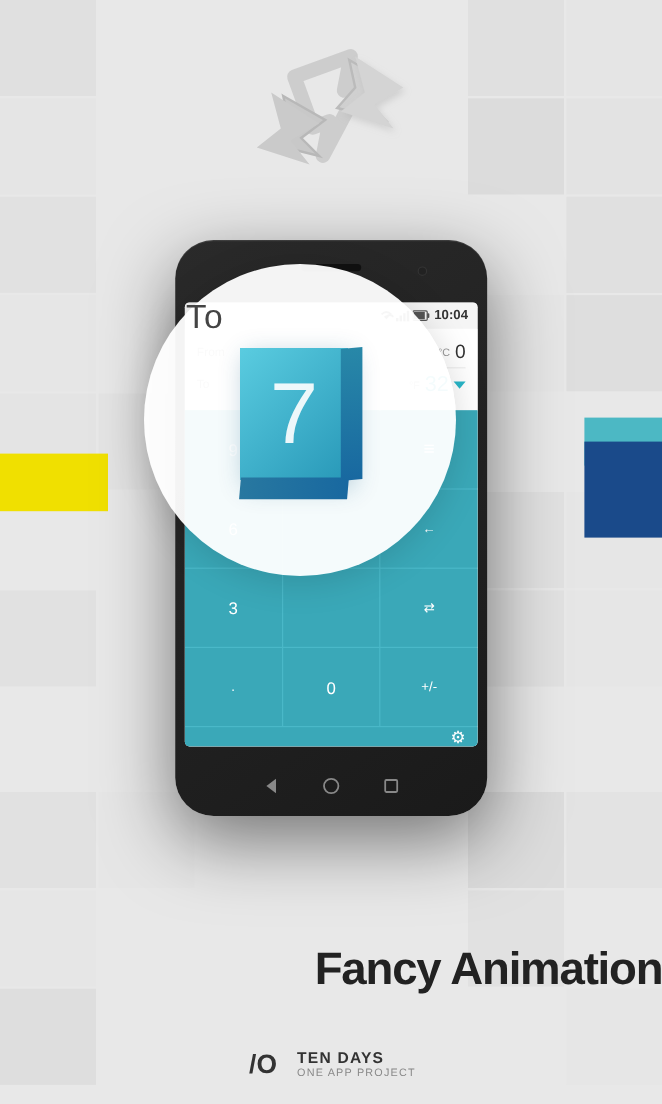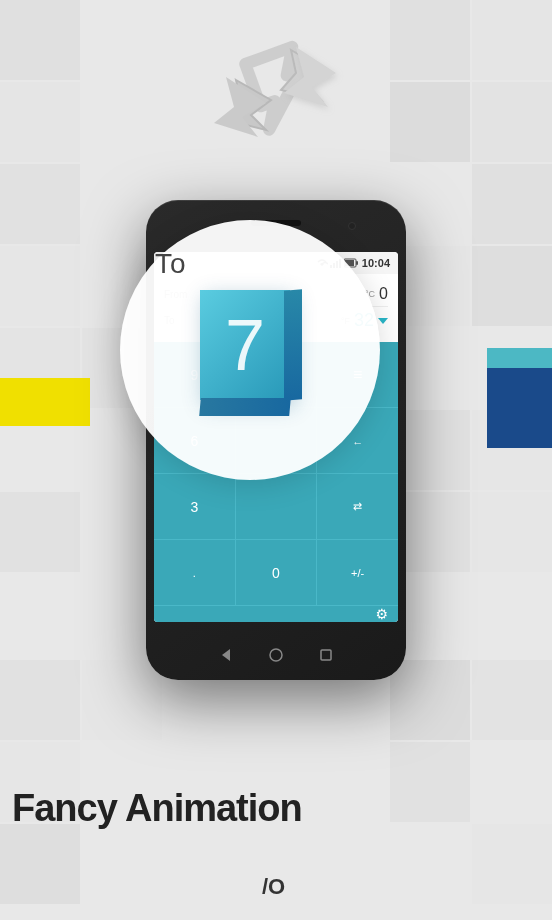--- a/index.html
+++ b/index.html
@@ -279,23 +279,23 @@
       justify-content: center;
       width: 100%;
       height: 100%;
       position: relative;
     }
 
     
     .title-section {
       position: absolute;
       bottom: 90px;
-      left: 12px; right: 0;
+      left: 0; right: 0;
       z-index: 5;
-      text-align: left;
+      text-align: right;
     }
 
     .app-title {
       font-size: 38px;
       font-weight: 900;
       color: #222;
       letter-spacing: -1px;
     }
 
     
@@ -571,13 +571,17 @@
   <h1 class="app-title">Fancy Animation</h1>
 </div>
 
 <div class="bottom-brand">
   <div class="brand-logo">
     <svg width="32" height="32" viewBox="0 0 32 32">
 
       <text x="2" y="24" font-family="Arial" font-size="22" font-weight="900" fill="#333">/O</text>
     </svg>
   </div>
+  <div class="brand-text-block">
+    <span class="brand-ten-days">TEN DAYS</span>
+    <span class="brand-subtitle">ONE APP PROJECT</span>
+  </div>
 </div>
 
 </body></html>

